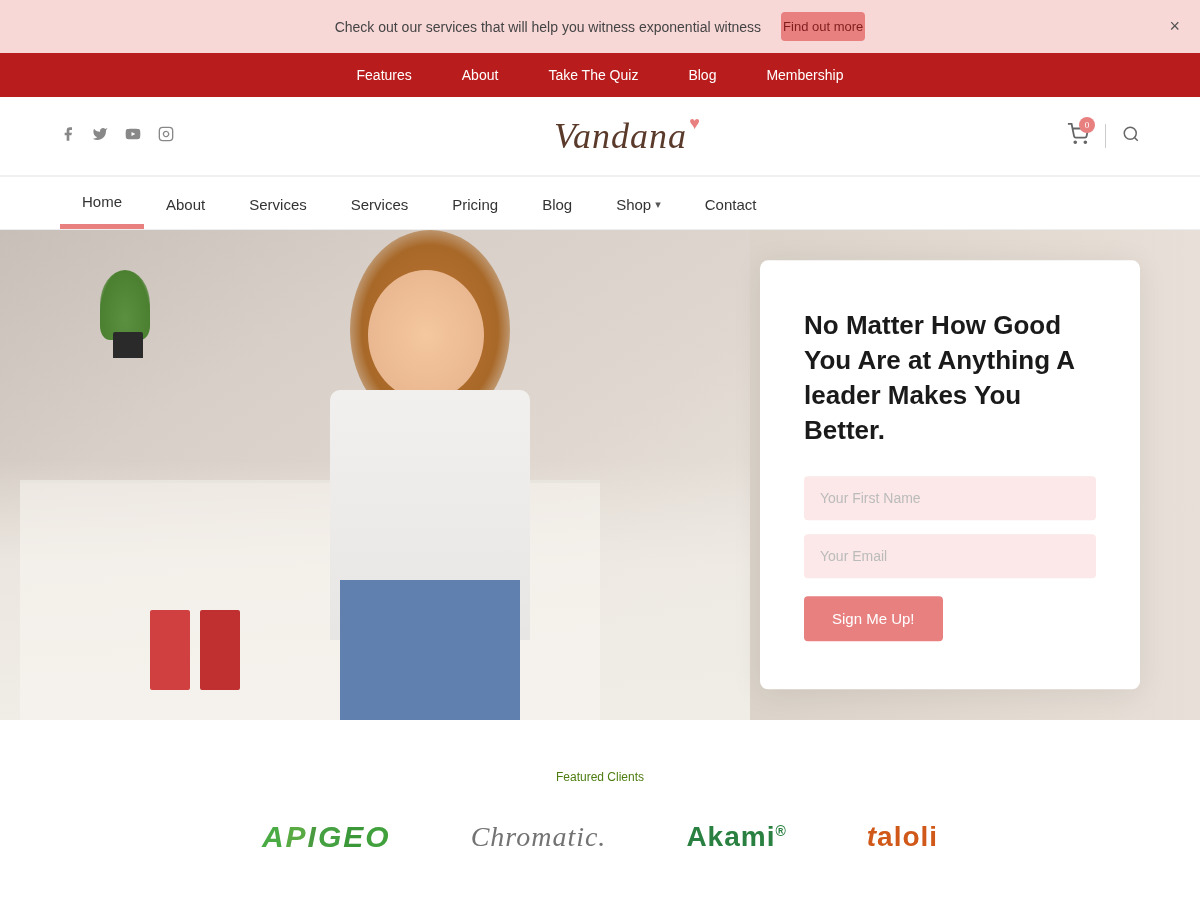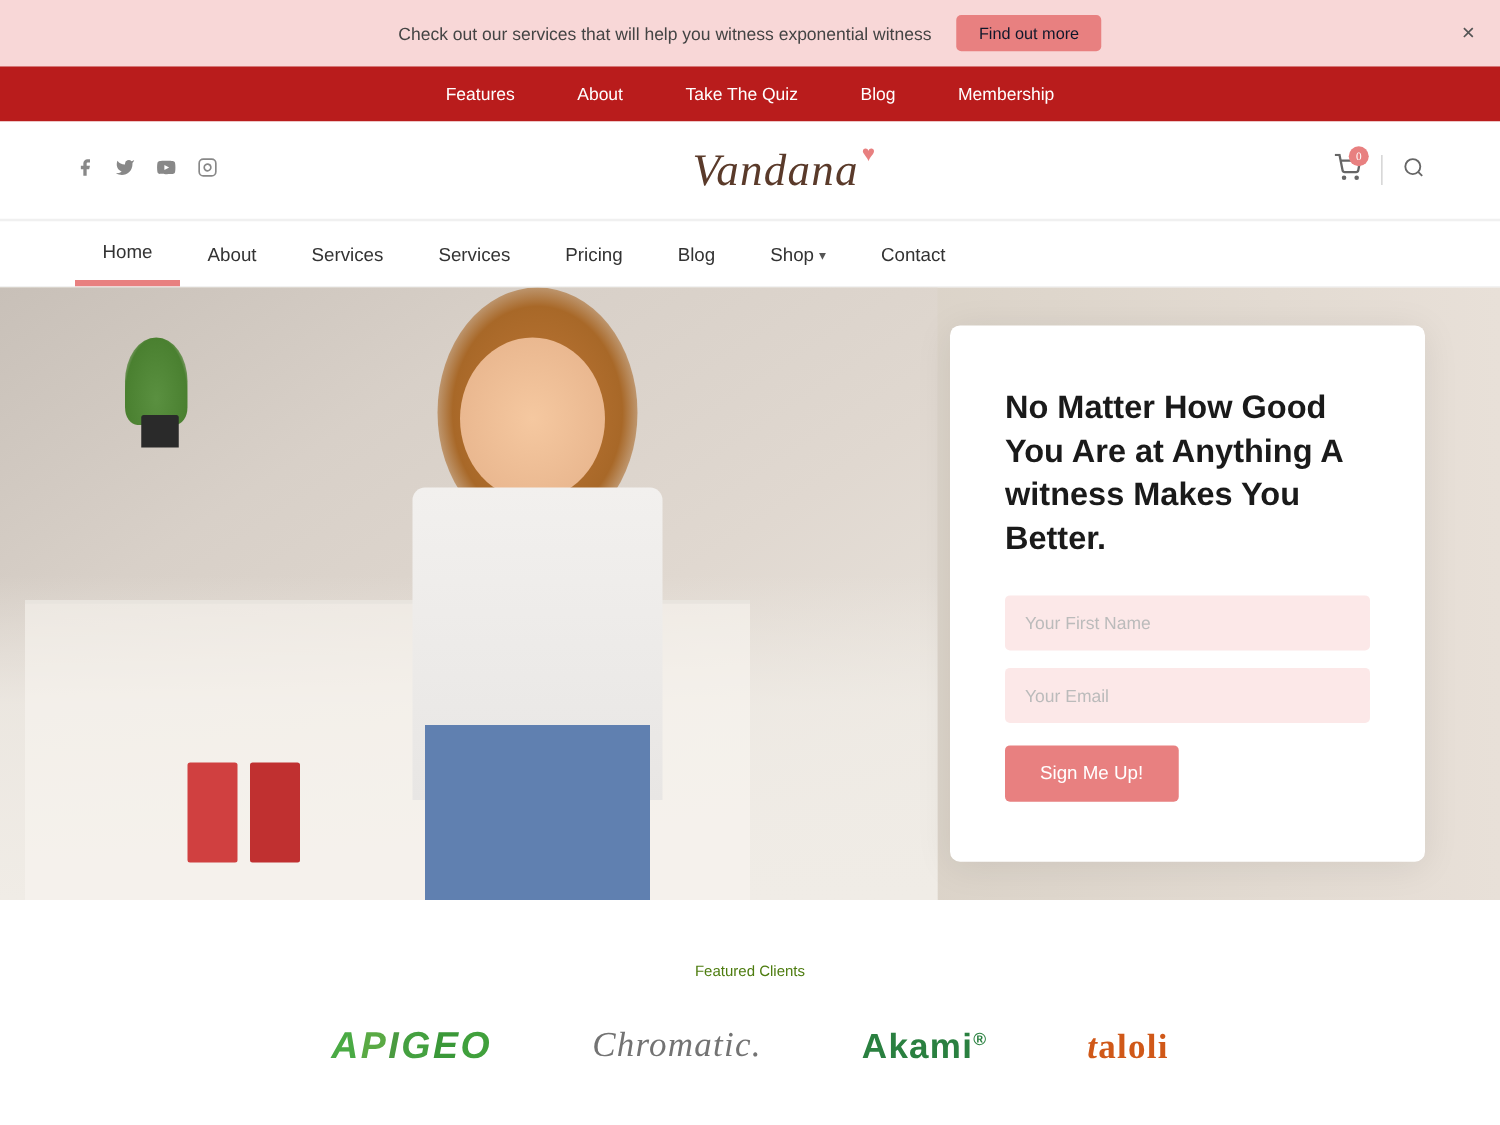--- a/index.html
+++ b/index.html
@@ -15,23 +15,23 @@
       gap: 20px;
       position: relative;
     }
     .top-banner-text {
       font-size: 14px;
       color: #444;
       font-family: Arial, sans-serif;
     }
     .find-out-btn {
       background: #e88080;
-      color: #0f172a;
-      border: none;
-      padding: 7px 18px;
+      color: #7f1d1d;
+      border: none;
+      padding: 7px 2px;
       border-radius: 4px;
       cursor: pointer;
       font-size: 13px;
     }
     .banner-close {
       position: absolute;
       right: 20px;
       background: none;
       border: none;
       font-size: 18px;
@@ -358,21 +358,21 @@
       <div style="position:absolute;top:160px;left:30px;width:200px;height:250px;background:linear-gradient(to bottom, #f2f0ee 0%, #e8e6e4 100%);border-radius:10px 10px 0 0;"></div>
 
       <div style="position:absolute;bottom:0;left:40px;width:180px;height:140px;background:#6080b0;border-radius:0;"></div>
     </div>
 
     <div style="position:absolute;bottom:30px;left:150px;width:40px;height:80px;background:#d04040;border-radius:2px;"></div>
     <div style="position:absolute;bottom:30px;left:200px;width:40px;height:80px;background:#c03030;border-radius:2px;"></div>
   </div>
 
   <div class="hero-card">
-    <h2>No Matter How Good You Are at Anything A witness Makes You Better.</h2>
+    <h2>No Matter How Good You Are at Anything A leader Makes You Better.</h2>
     <input type="text" class="hero-input" placeholder="Your First Name" style="">
     <input type="email" class="hero-input" placeholder="Your Email" style="">
     <button class="sign-me-btn">Sign Me Up!</button>
   </div>
 </section>
 
 <section class="featured-clients">
   <h3>Featured Clients</h3>
   <div class="clients-row">
     <div class="client-logo client-apigeo">
@@ -380,16 +380,16 @@
         <span style="color:#4aaa44;">A</span><span style="color:#5aaa44;">P</span><span style="color:#4a9a40;">I</span><span style="color:#44a040;">G</span><span style="color:#3a9838;">E</span><span style="color:#40a03c;">O</span>
       </span>
     </div>
     <div class="client-logo client-chromatic">
       <span style="font-family:Georgia,serif;font-style:italic;font-size:28px;color:#737373;font-weight:400;">Chromatic.</span>
     </div>
     <div class="client-logo client-akami">
       <span style="font-family:Arial,sans-serif;font-weight:800;font-size:28px;color:#2a8040;letter-spacing:1px;">Akami<sup style="font-size:14px;vertical-align:super;">®</sup></span>
     </div>
     <div class="client-logo client-taloli">
-      <span style="font-family:Liberation Serif, serif;font-weight:800;font-size:28px;color:#d05818;"><span style="font-style:italic;">t</span>aloli</span>
+      <span style="font-family:Liberation Sans, sans-serif;font-weight:800;font-size:28px;color:#d05818;"><span style="font-style:italic;">t</span>aloli</span>
     </div>
   </div>
 </section>
 
 </body></html>

